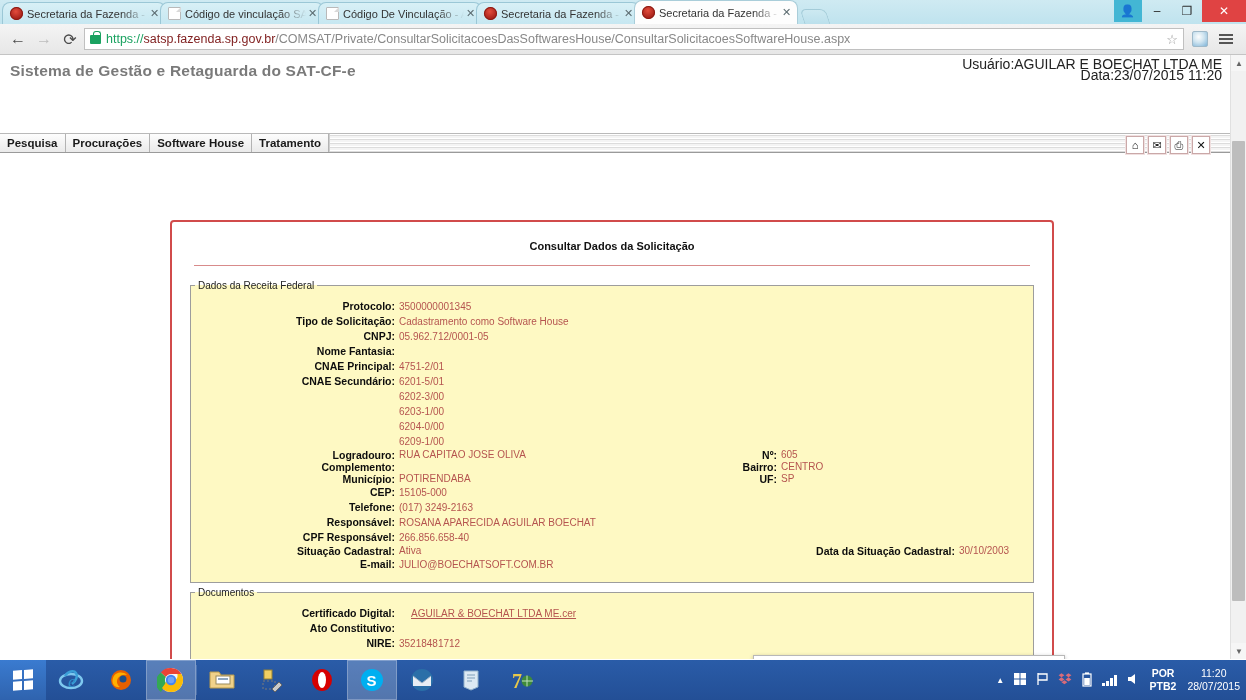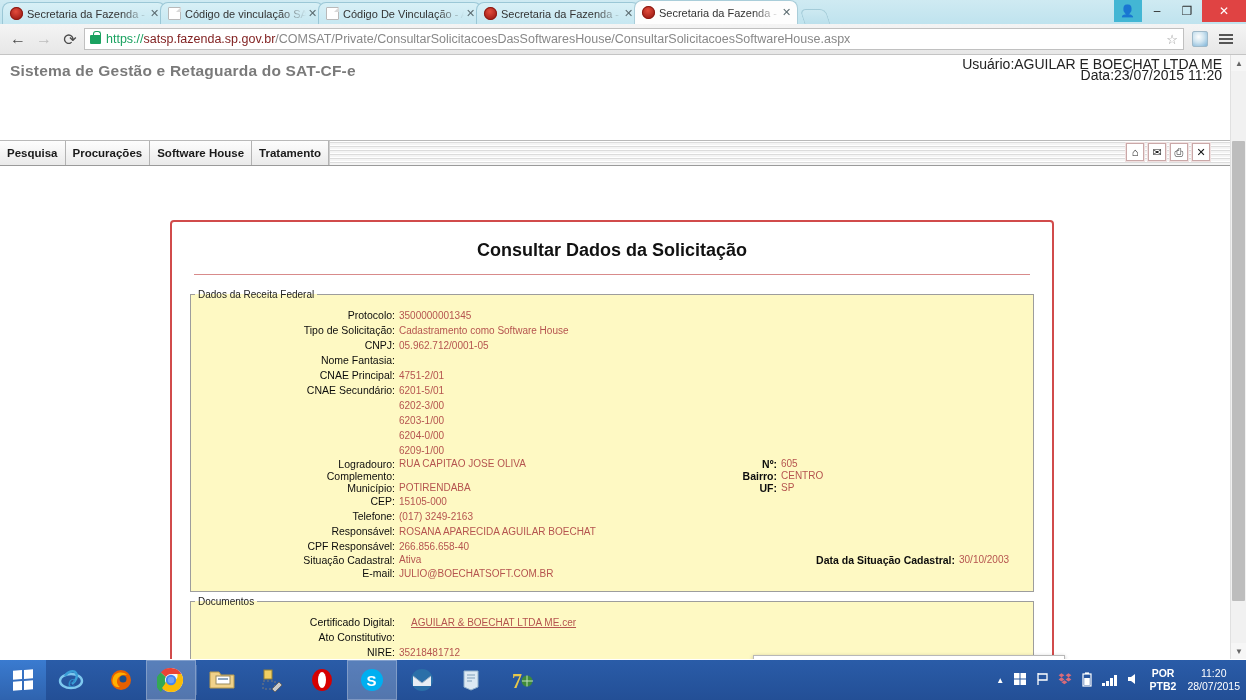--- a/index.html
+++ b/index.html
@@ -150,24 +150,24 @@
   .apptitle {
     font-size: 15.5px; font-weight: bold; color: #7a7a7a;
     letter-spacing: .2px;
   }
   .userbox {
     position: absolute; right: 24px; top: 4px; text-align: right;
     font-size: 14px; color: #222; line-height: 11px;
   }
   
   .menubar {
-    height: 26px; display: flex; align-items: stretch;
+    height: 20px; display: flex; align-items: stretch;
     border-top: 1px solid #b9b9b9; border-bottom: 1px solid #9a9a9a;
     background: linear-gradient(#fdfdfd,#eaeaea);
-    margin-top: 33px;
+    margin-top: 26px;
     position: relative;
   }
   .menuitem {
     padding: 0 7px; display: flex; align-items: center;
     font-size: 11.5px; font-weight: bold; color: #1a1a1a;
     border-right: 1px solid #b3b3b3;
   }
   .menufill {
     flex: 1;
     background: repeating-linear-gradient(#ffffff 0 1px,#dcdcdc 1px 2px,#f4f4f4 2px 4px);
@@ -182,36 +182,36 @@
     font-size: 11px; color: #111; line-height: 1;
   }
   
   .formframe {
     position: absolute; left: 170px; top: 165px; width: 884px; height: 478px;
     border: 2px solid #d14b4b; border-radius: 4px;
     background: #fff;
     padding: 12px 8px 0 8px;
   }
   .formtitle {
-    text-align: center; font-size: 18px; font-weight: bold; color: #111;
+    text-align: center; font-size: 11px; font-weight: bold; color: #111;
     margin: 6px 0 13px 0;
   }
   .titlerule { height: 1px; background: #d88b8b; margin: 0 14px 14px 14px; }
   fieldset.sect {
     border: 1px solid #9d9d9d; margin: 0 10px 4px 10px; padding: 6px 0 8px 0;
     background: #fef9c3;
   }
   fieldset.sect legend {
     font-size: 10px; color: #222; padding: 0 3px; margin-left: 4px;
   }
   .rows { padding: 2px 0 2px 0; }
   .row { display: flex; align-items: flex-start; line-height: 15px; }
   .lbl {
     width: 208px; text-align: right; flex: none;
-    font-size: 10.5px; font-weight: normal; color: #0d0d0d;
+    font-size: 10.5px; font-weight: bold; color: #0d0d0d;
     padding-right: 4px; white-space: nowrap;
   }
   .val {
     font-size: 10px; color: #b5544f; white-space: pre-line;
   }
   .val.link { color: #b5544f; text-decoration: underline; margin-left: 12px; }
   .lbl2 {
     width: 170px; text-align: right; flex: none;
     font-size: 10.5px; font-weight: bold; color: #0d0d0d; padding-right: 4px;
   }

